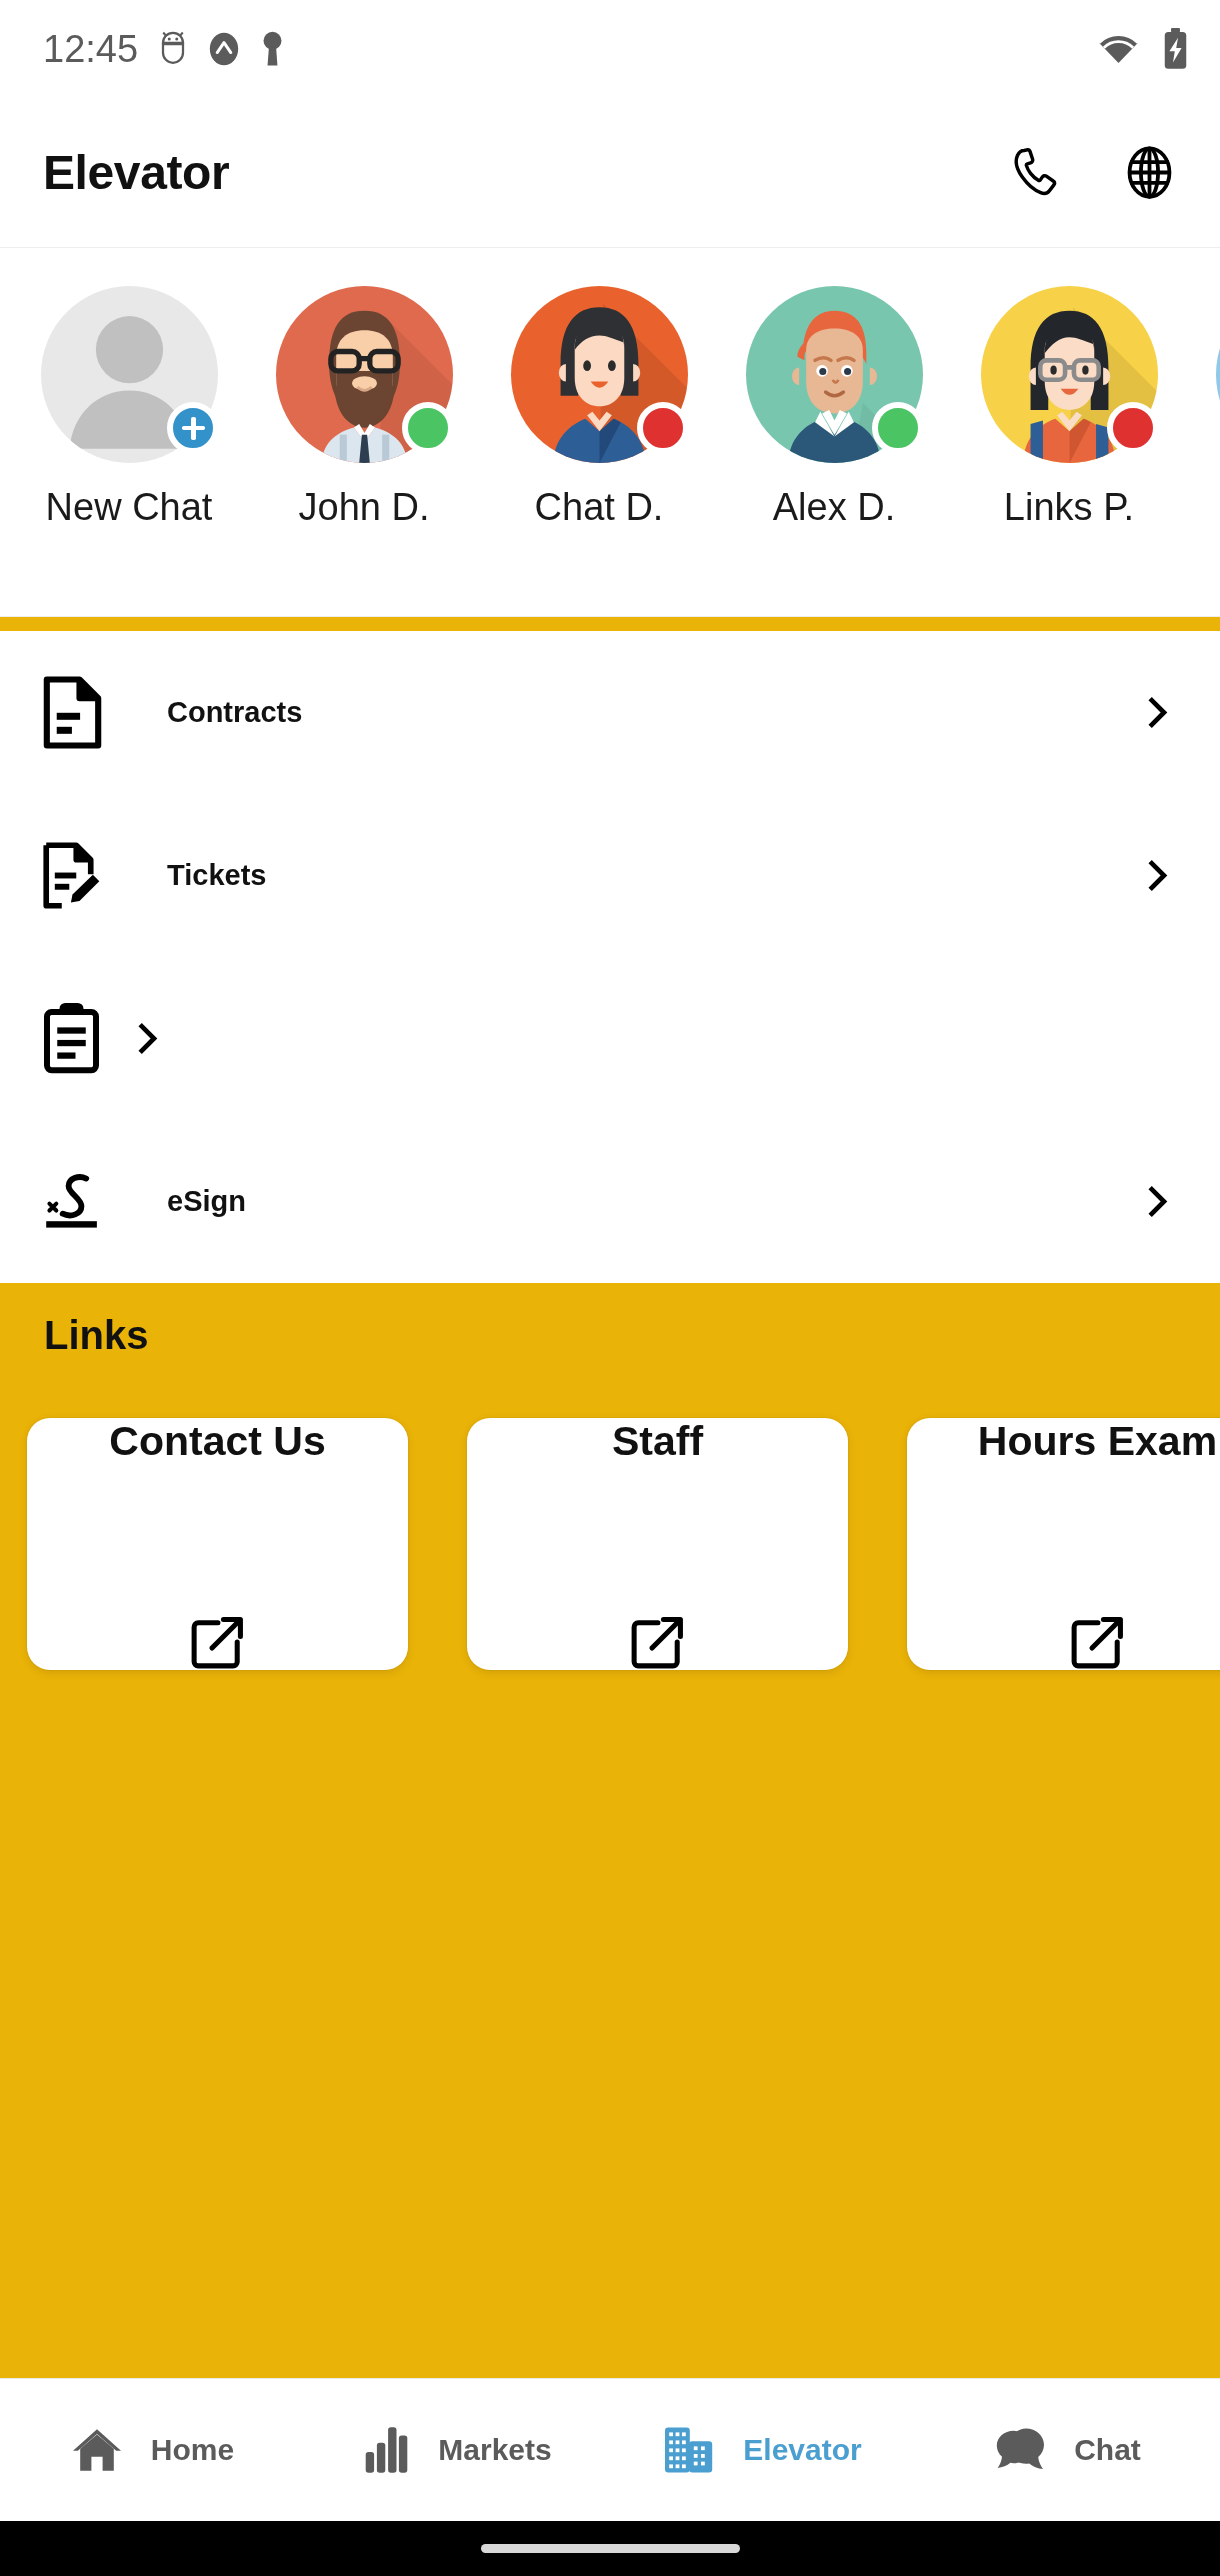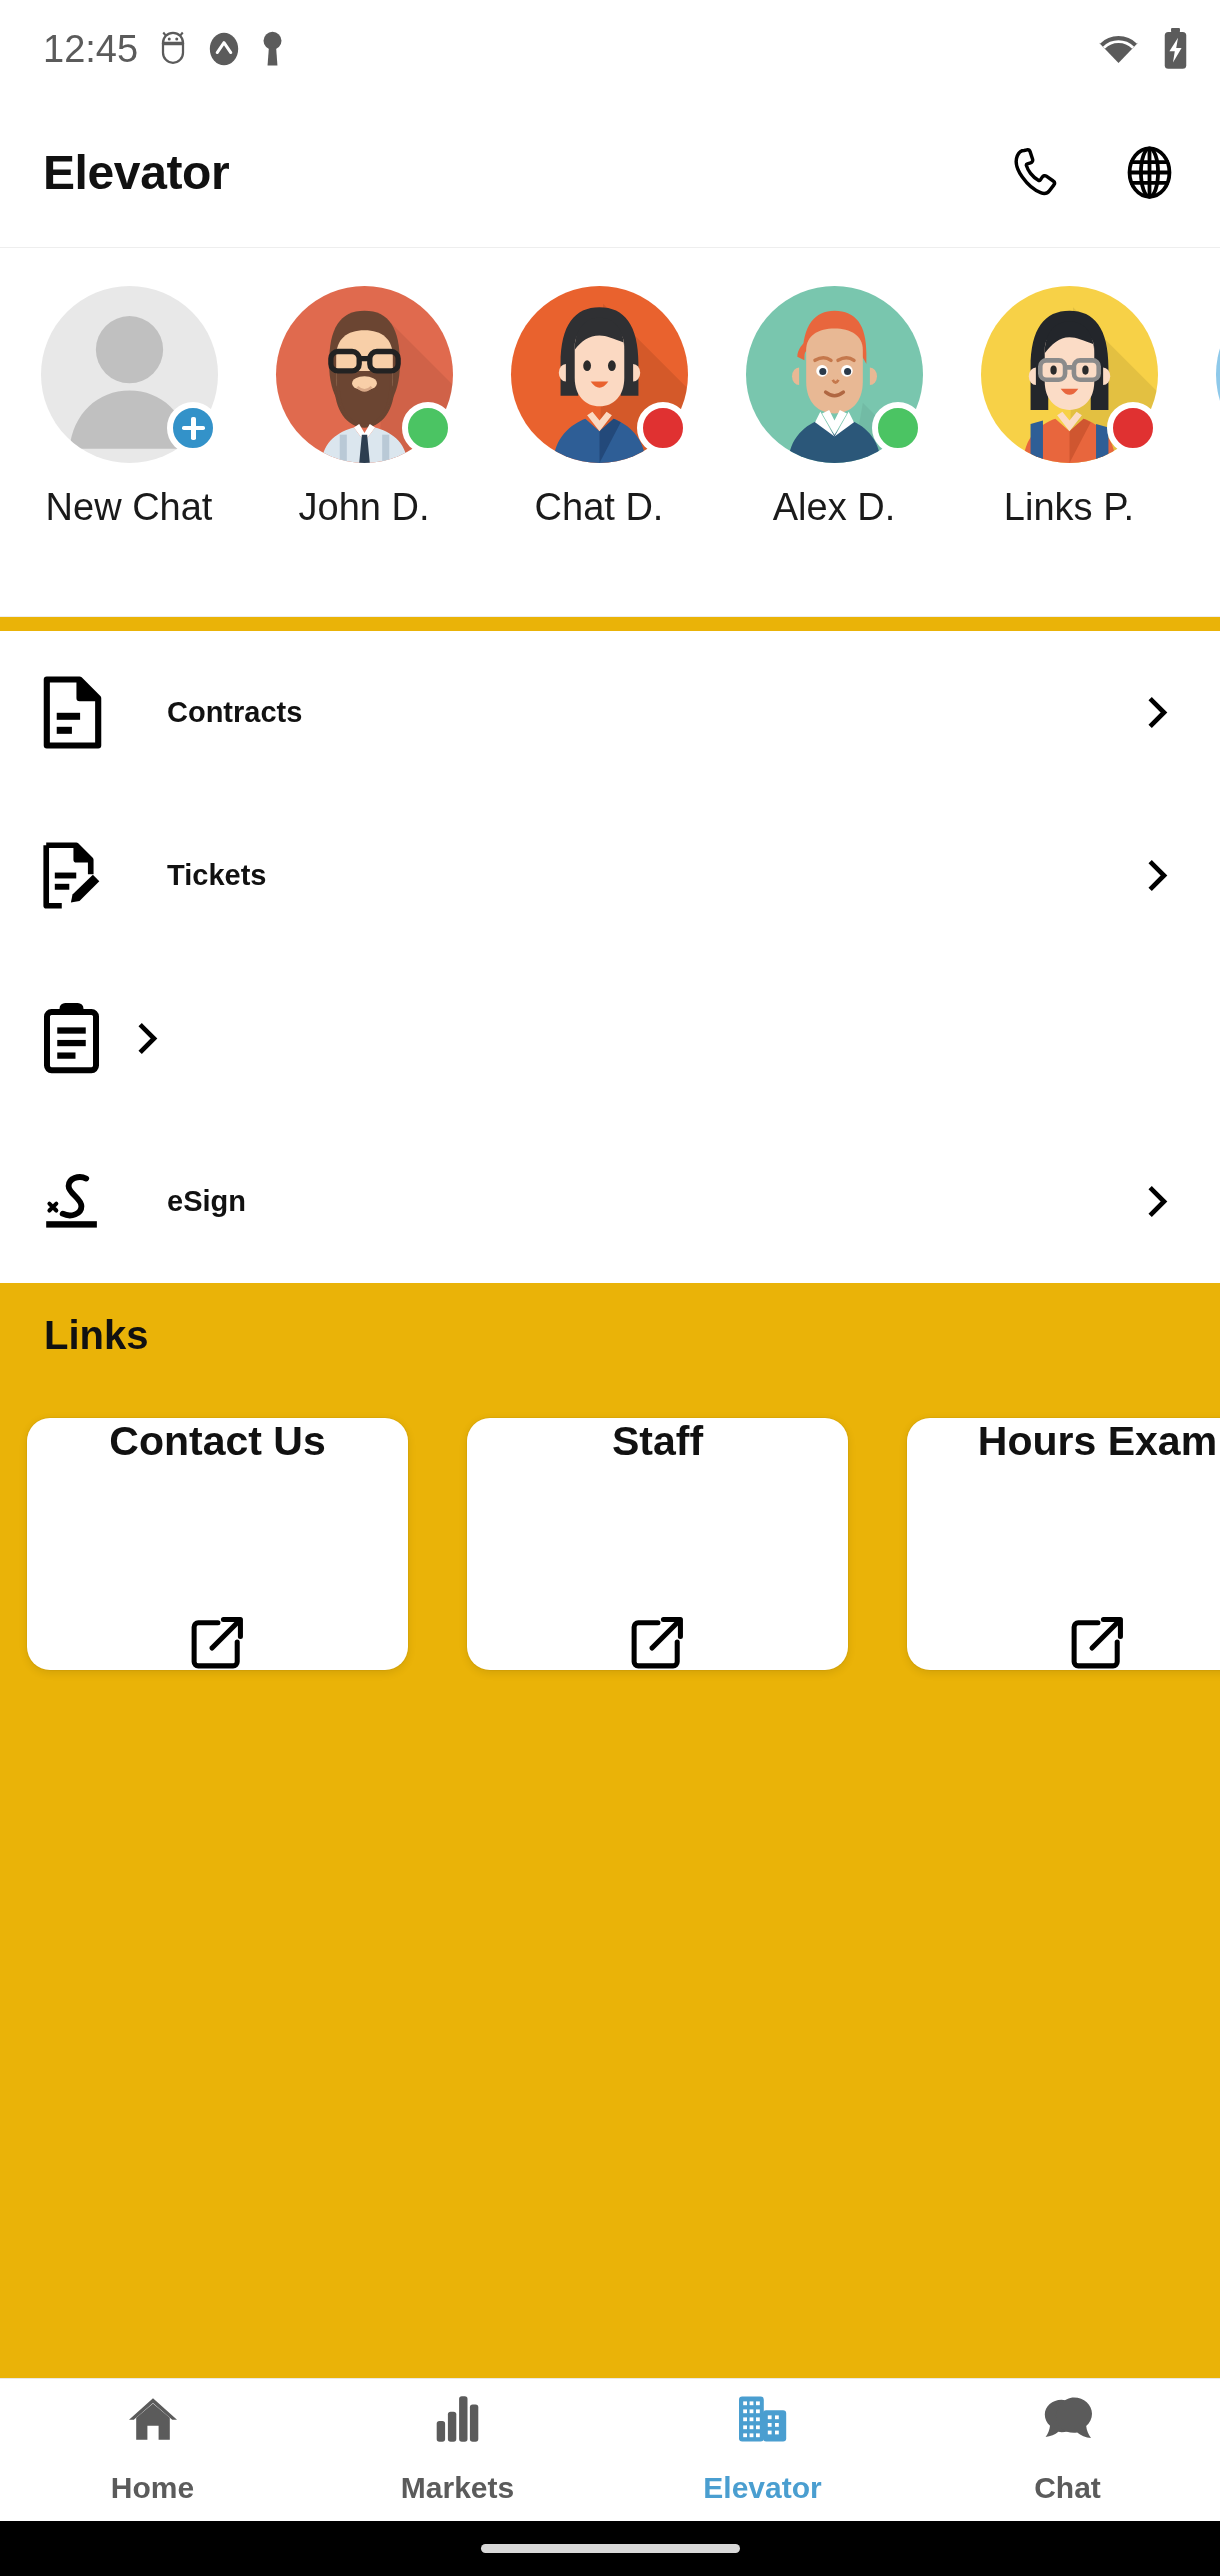--- a/index.html
+++ b/index.html
@@ -105,21 +105,21 @@
   .spacer { flex: 1 1 auto; }
 
   
   .bottomnav {
     flex: 0 0 143px; height:143px;
     border-top: 1.8px solid #e9e9e9;
     display:flex; align-items:center; background:#fff;
   }
   .nav-item {
     flex:1 1 0; height:100%;
-    display:flex; flex-direction:column; align-items:center; justify-content:center;
+    display:flex; flex-direction:row; align-items:center; justify-content:center;
     gap: 28px; cursor:pointer;
   }
   .nav-label { font-size: 30px; font-weight:700; color:#5b5b5b; }
   .nav-item.active .nav-label { color:#4a9ed0; }
 
   
   .gesturebar {
     flex: 0 0 55px; height:55px; background:#000;
     display:flex; align-items:center; justify-content:center;
   }

